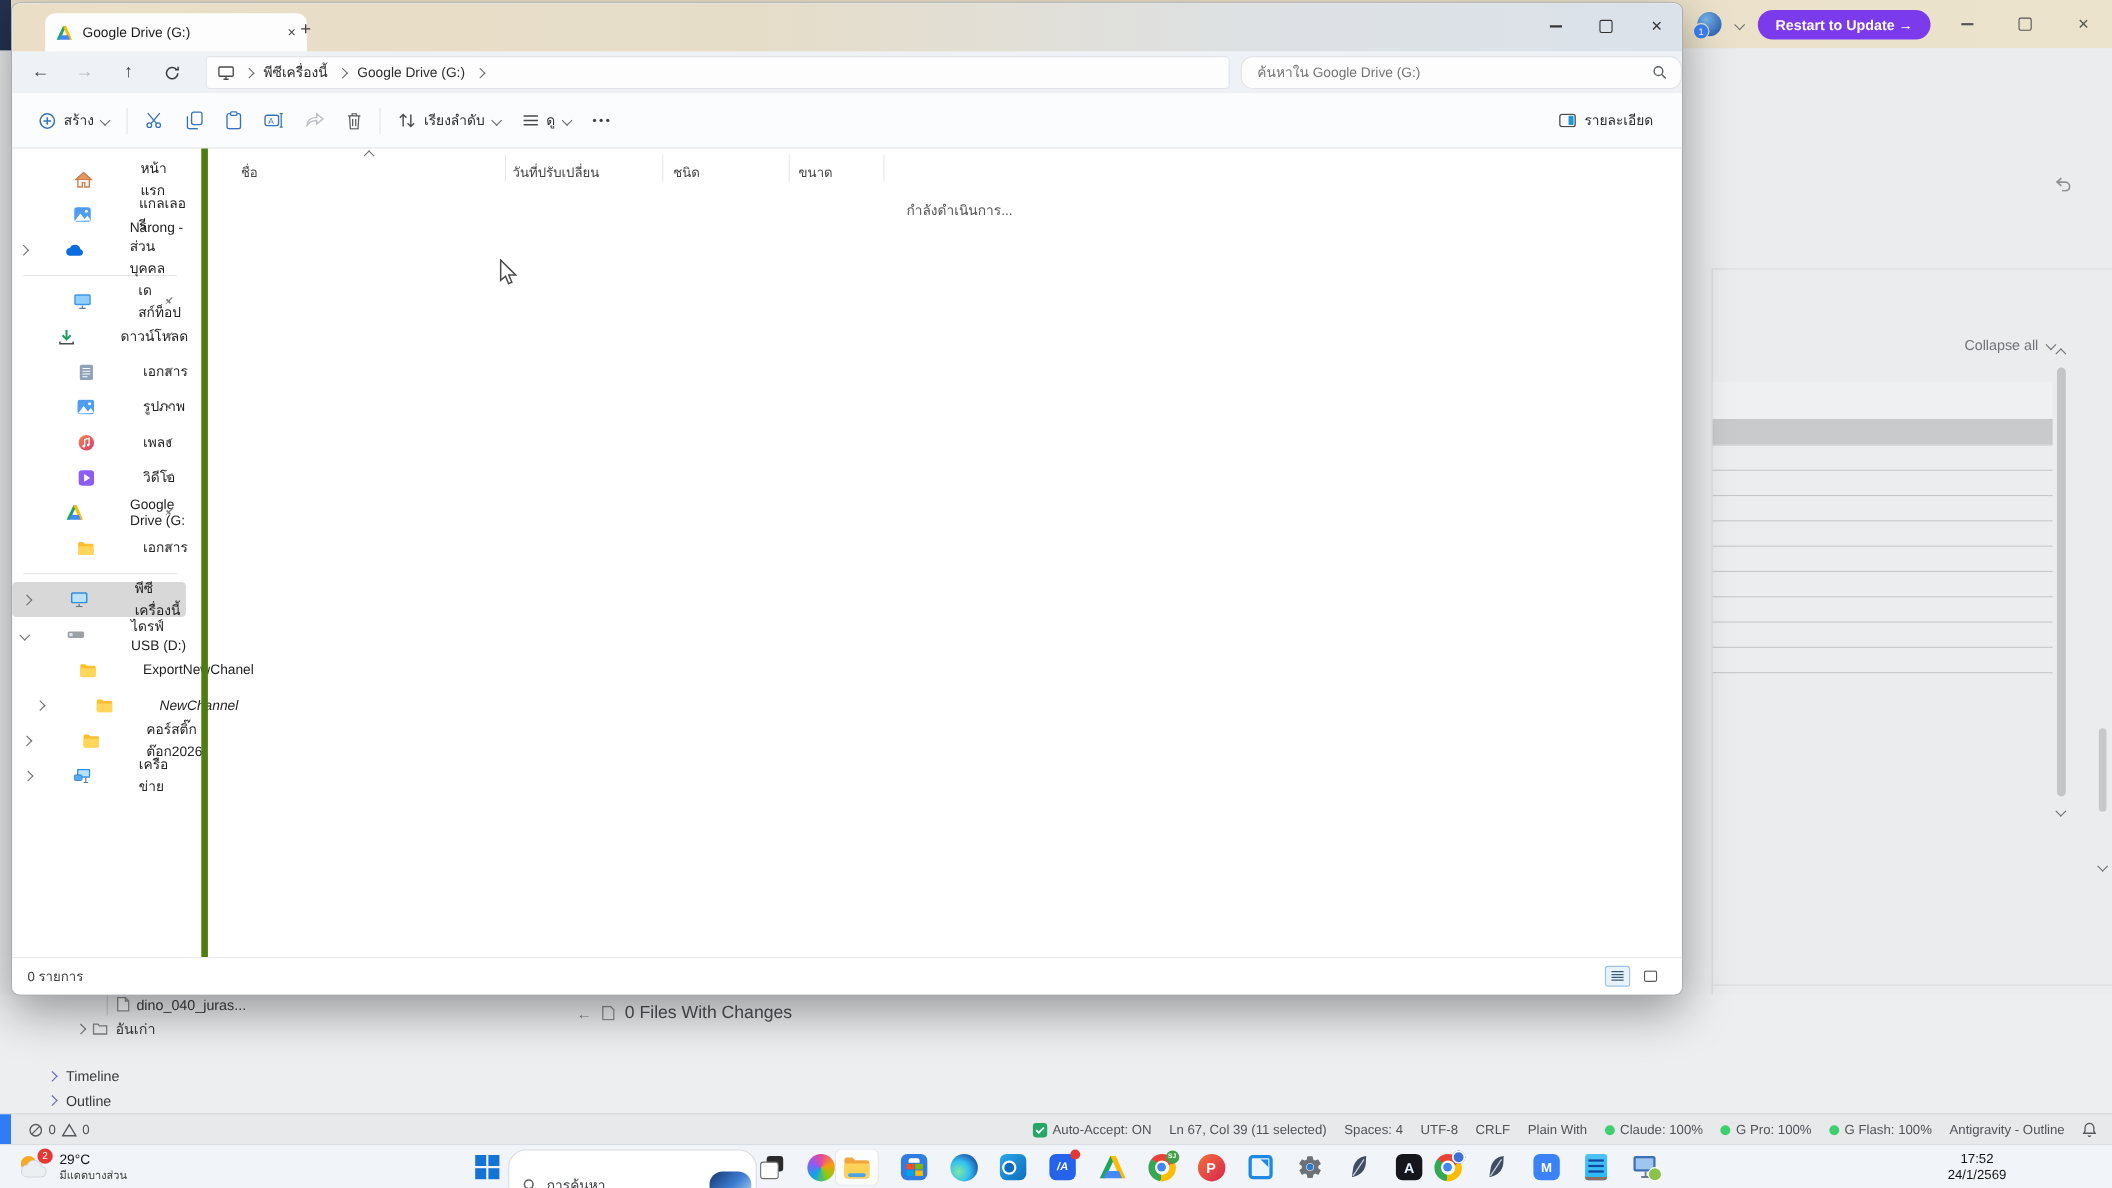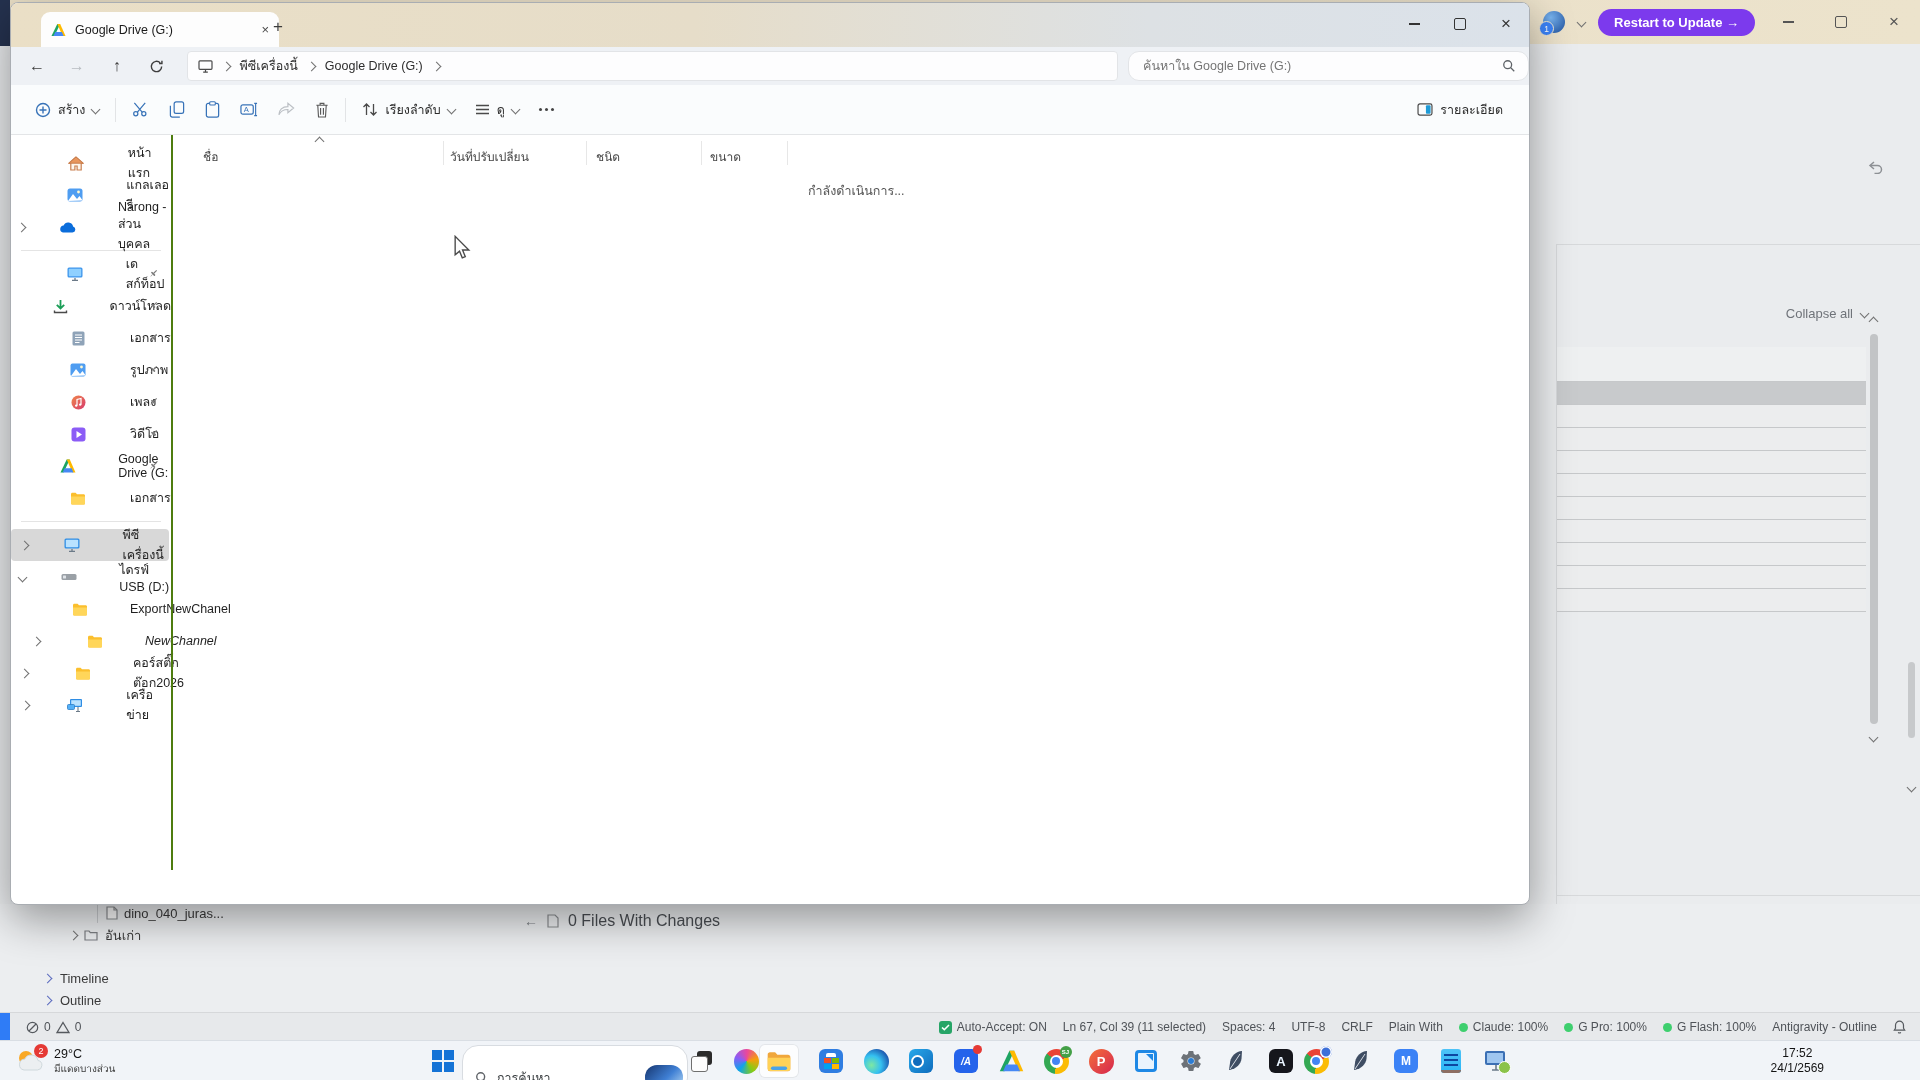--- a/index.html
+++ b/index.html
@@ -49,21 +49,21 @@
   .tbtn{display:flex;align-items:center;gap:7px;font-size:12.5px;color:#2c2c2c;padding:0 10px;height:36px;border-radius:4px;}
   .tsep{width:1px;height:24px;background:#e2e4e6;margin:0 6px;}
   .x-body{position:absolute;left:0;top:132px;width:100%;height:735px;}
   .x-side{position:absolute;left:0;top:0;width:160px;height:100%;padding-top:12px;box-sizing:border-box;}
   .sb-row{height:32px;display:flex;align-items:center;padding-left:6px;position:relative;font-size:12.5px;color:#1f1f1f;gap:33px;}
   .sb-chev{width:18px;display:flex;justify-content:center;}
   .sb-ic{width:20px;margin-right:9px;display:flex;justify-content:center;}
   .sb-pin{position:absolute;right:12px;top:10px;}
   .sb-row.sel{background:#d8d8d8;border-radius:4px;margin-right:2px;}
   .sb-sep{height:1px;background:#e4e4e4;margin:7px 10px;}
-  .x-main{position:absolute;left:160px;top:0;right:0;height:100%;border-left:2px solid #4d7c0f;}
+  .x-main{position:absolute;left:172px;top:0;right:0;height:100%;border-left:6px solid #4d7c0f;}
   .colhead{position:absolute;top:8px;height:26px;font-size:12px;color:#444;display:flex;align-items:center;}
   .colline{position:absolute;top:6px;height:24px;width:1px;background:#e7e7e7;}
   .x-status{position:absolute;left:0;bottom:0;width:100%;height:34px;border-top:1px solid #eceaea;
     background:#fff;display:flex;align-items:center;font-size:12px;color:#3c3c3c;padding:0 14px;box-sizing:border-box;}
 
   
   .taskbar{left:0;top:1040px;width:1920px;height:40px;background:rgba(241,244,248,.97);
     border-top:1px solid #d9dee4;}
   .tk-ic{position:absolute;top:3px;width:40px;height:34px;display:flex;align-items:center;justify-content:center;border-radius:6px;}
   .glyph{border-radius:6px;display:flex;align-items:center;justify-content:center;color:#fff;font-weight:bold;}
@@ -655,20 +655,36 @@
       <div class="colhead" style="left:277px;">วันที่ปรับเปลี่ยน</div>
       <div class="colline" style="left:413px;"></div>
       <div class="colhead" style="left:423px;">ชนิด</div>
       <div class="colline" style="left:528px;"></div>
       <div class="colhead" style="left:537px;">ขนาด</div>
       <div class="colline" style="left:614px;"></div>
       <div class="abs" style="left:635px;top:46px;font-size:12.5px;color:#555;">กำลังดำเนินการ...</div>
     </div>
   </div>
 
+  <div class="x-status">
+    <span>0 รายการ</span>
+    <span style="flex:1;"></span>
+    <span style="display:flex;gap:8px;align-items:center;margin-right:4px;">
+      <span style="padding:3px 4px;border:1px solid #9cc3e5;background:#e7f2fb;border-radius:3px;">
+        <svg width="13" height="11" viewBox="0 0 14 12">
+            <path d="M1 1.5h12M1 4.3h12M1 7.1h12M1 9.9h12" stroke="#3c5a77" stroke-width="1.2"></path>
+          </svg>
+      </span>
+      <span style="padding:3px 4px;">
+        <svg width="13" height="11" viewBox="0 0 14 12">
+            <rect x="1" y="1" width="12" height="10" rx="1.5" fill="none" stroke="#5a5a5a" stroke-width="1.2"></rect>
+          </svg>
+      </span>
+    </span>
+  </div>
 </div>
 
 <div class="abs taskbar">
 
   <div class="abs flex" style="left:10px;top:3px;height:34px;gap:8px;padding:0 6px;border-radius:6px;">
     <span style="position:relative;">
       <svg width="30" height="26" viewBox="0 0 30 26">
           <circle cx="10" cy="10" r="7" fill="#f9a825"></circle>
           <path d="M8 22a5.5 5.5 0 0 1 .8-10.9A7 7 0 0 1 22 12.5 4.8 4.8 0 0 1 21.5 22z" fill="#eceff1" stroke="#cfd8dc"></path>
         </svg>

